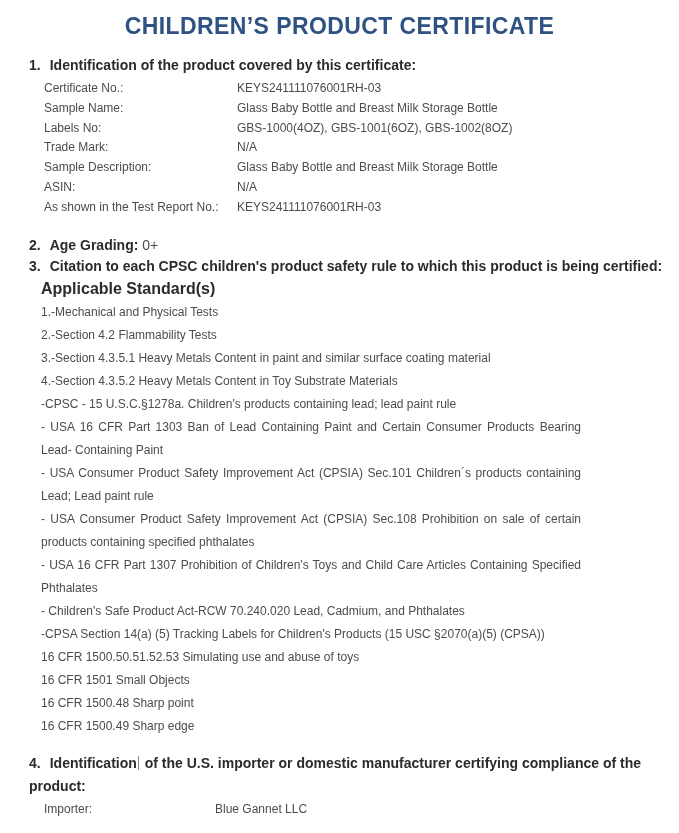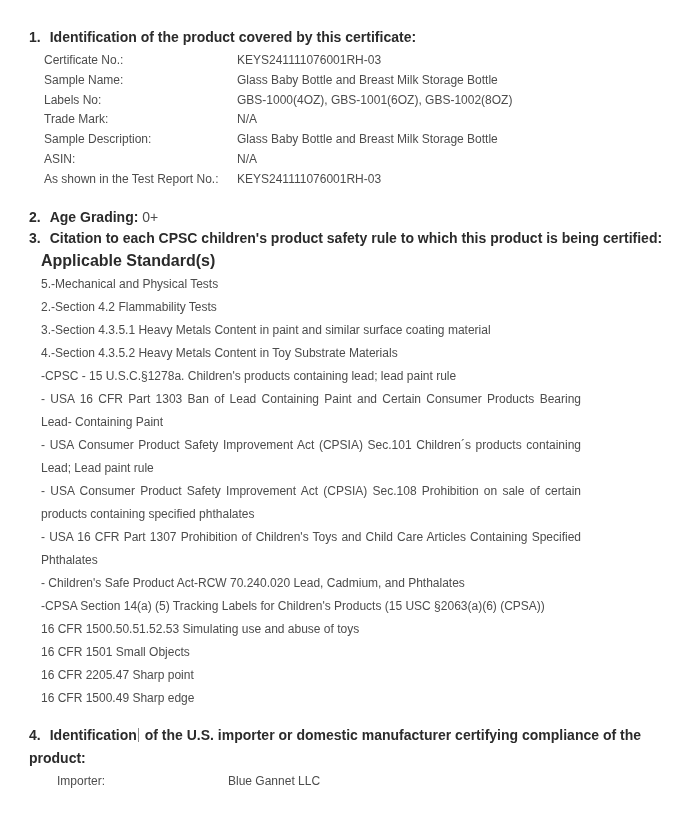--- a/index.html
+++ b/index.html
@@ -53,27 +53,28 @@
   }
   .caret {
     display: inline-block;
     width: 1px; height: 14px;
     background: #8a8a8a;
     vertical-align: -2px;
     margin: 0 2px 0 1px;
   }
 
   .importer-rows { margin: 2px 0 0 15px; }
-  .importer-rows .kv-row .lbl { width: 171px; margin-left: 13px; }
+  .importer-rows .kv-row .lbl { width: 171px; }
 </style>
 </head>
 <body style="--title-color: #2e5282; --heading-text: #2b2b2b; --body-text: #4c4c4c;">
 
 <div class="page">
 
+  <h1 class="title">CHILDREN’S PRODUCT CERTIFICATE</h1>
 
   <div class="sec-heading sec1">
     <span class="num">1.</span><span>Identification of the product covered by this certificate:</span>
   </div>
 
   <div class="kv-rows">
     <div class="kv-row">
       <span class="lbl">Certificate No.:</span><span class="val">KEYS241111076001RH-03</span>
     </div>
     <div class="kv-row">
@@ -101,34 +102,34 @@
     <span class="val-normal">0+</span>
   </div>
 
   <div class="sec-heading sec3">
     <span class="num">3.</span><span>Citation to each CPSC children's product safety rule to which this product is being certified:</span>
   </div>
 
   <div class="subheading">Applicable Standard(s)</div>
 
   <div class="standards">
-    <p class="item">5.-Mechanical and Physical Tests</p>
+    <p class="item">1.-Mechanical and Physical Tests</p>
     <p class="item">2.-Section 4.2 Flammability Tests</p>
     <p class="item">3.-Section 4.3.5.1 Heavy Metals Content in paint and similar surface coating material</p>
     <p class="item">4.-Section 4.3.5.2 Heavy Metals Content in Toy Substrate Materials</p>
     <p class="item">-CPSC - 15 U.S.C.§1278a. Children's products containing lead; lead paint rule</p>
     <p class="item">- USA 16 CFR Part 1303 Ban of Lead Containing Paint and Certain Consumer Products Bearing Lead- Containing Paint</p>
     <p class="item">- USA Consumer Product Safety Improvement Act (CPSIA) Sec.101 Children´s products containing Lead; Lead paint rule</p>
     <p class="item">- USA Consumer Product Safety Improvement Act (CPSIA) Sec.108 Prohibition on sale of certain products containing specified phthalates</p>
     <p class="item">- USA 16 CFR Part 1307 Prohibition of Children's Toys and Child Care Articles Containing Specified Phthalates</p>
     <p class="item">- Children's Safe Product Act-RCW 70.240.020 Lead, Cadmium, and Phthalates</p>
-    <p class="item">-CPSA Section 14(a) (5) Tracking Labels for Children's Products (15 USC §2063(a)(6) (CPSA))</p>
+    <p class="item">-CPSA Section 14(a) (5) Tracking Labels for Children's Products (15 USC §2070(a)(5) (CPSA))</p>
     <p class="item">16 CFR 1500.50.51.52.53 Simulating use and abuse of toys</p>
     <p class="item">16 CFR 1501 Small Objects</p>
-    <p class="item">16 CFR 2205.47 Sharp point</p>
+    <p class="item">16 CFR 1500.48 Sharp point</p>
     <p class="item">16 CFR 1500.49 Sharp edge</p>
   </div>
 
   <div class="sec-heading sec4">
     <span class="num">4.</span><span>Identification</span><span class="caret"></span>
     <span>of the U.S. importer or domestic manufacturer certifying compliance of the product:</span>
   </div>
 
   <div class="kv-rows importer-rows">
     <div class="kv-row">

